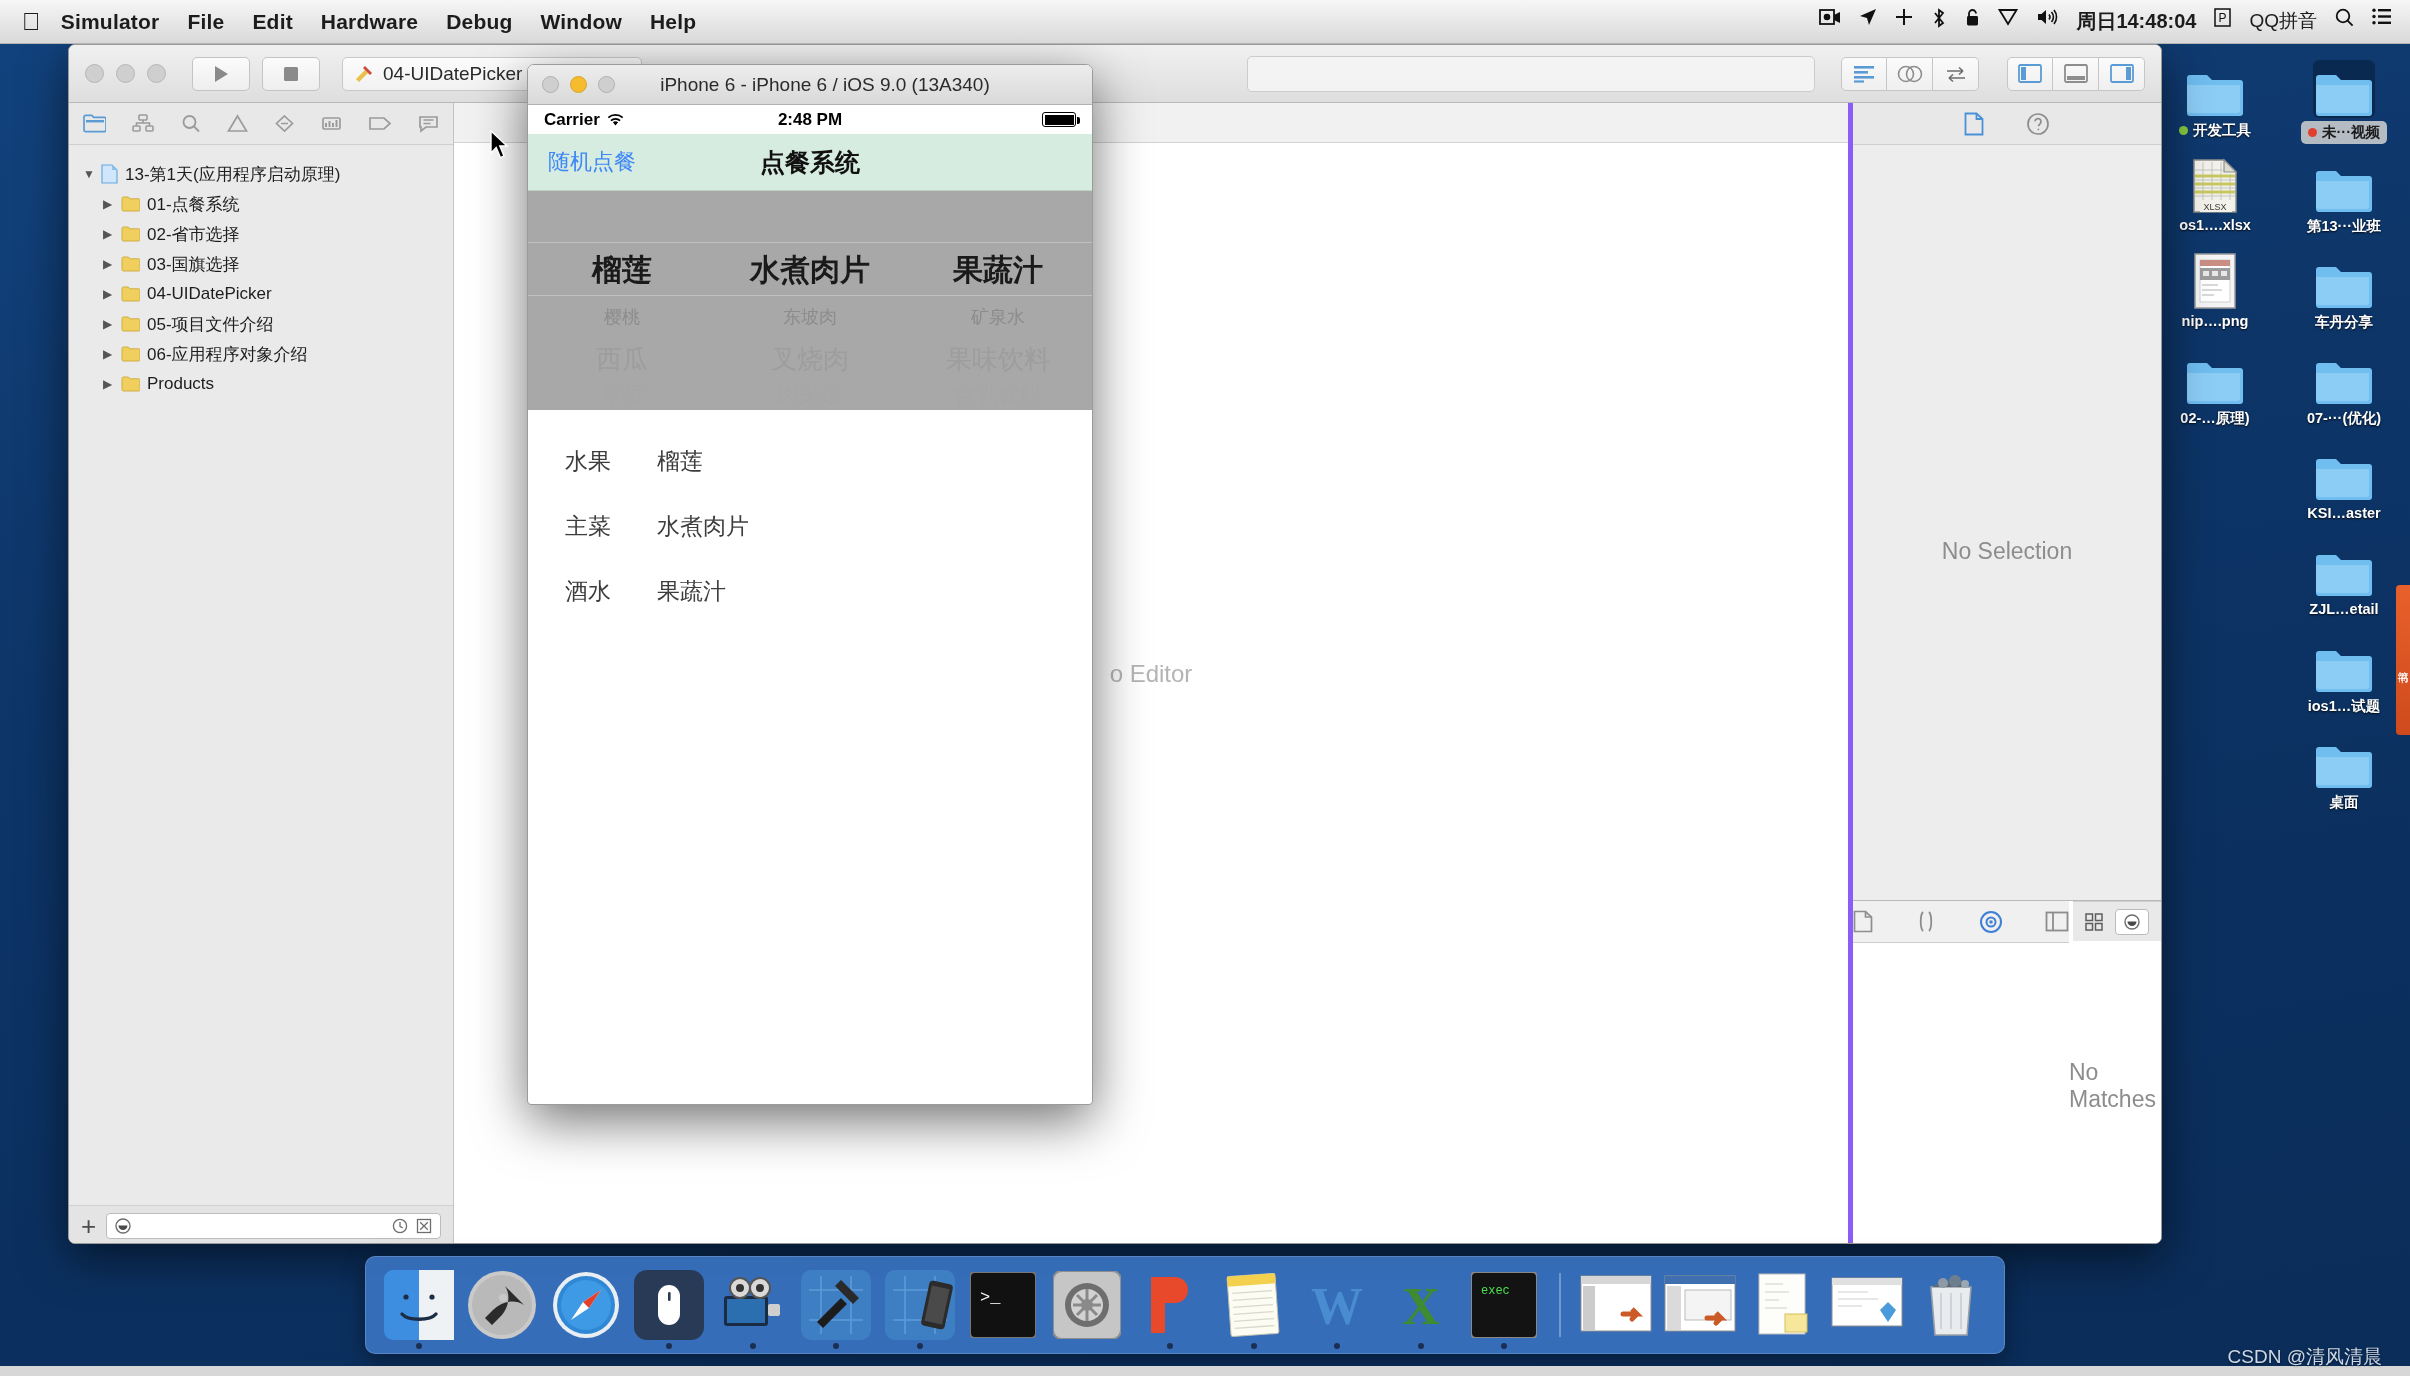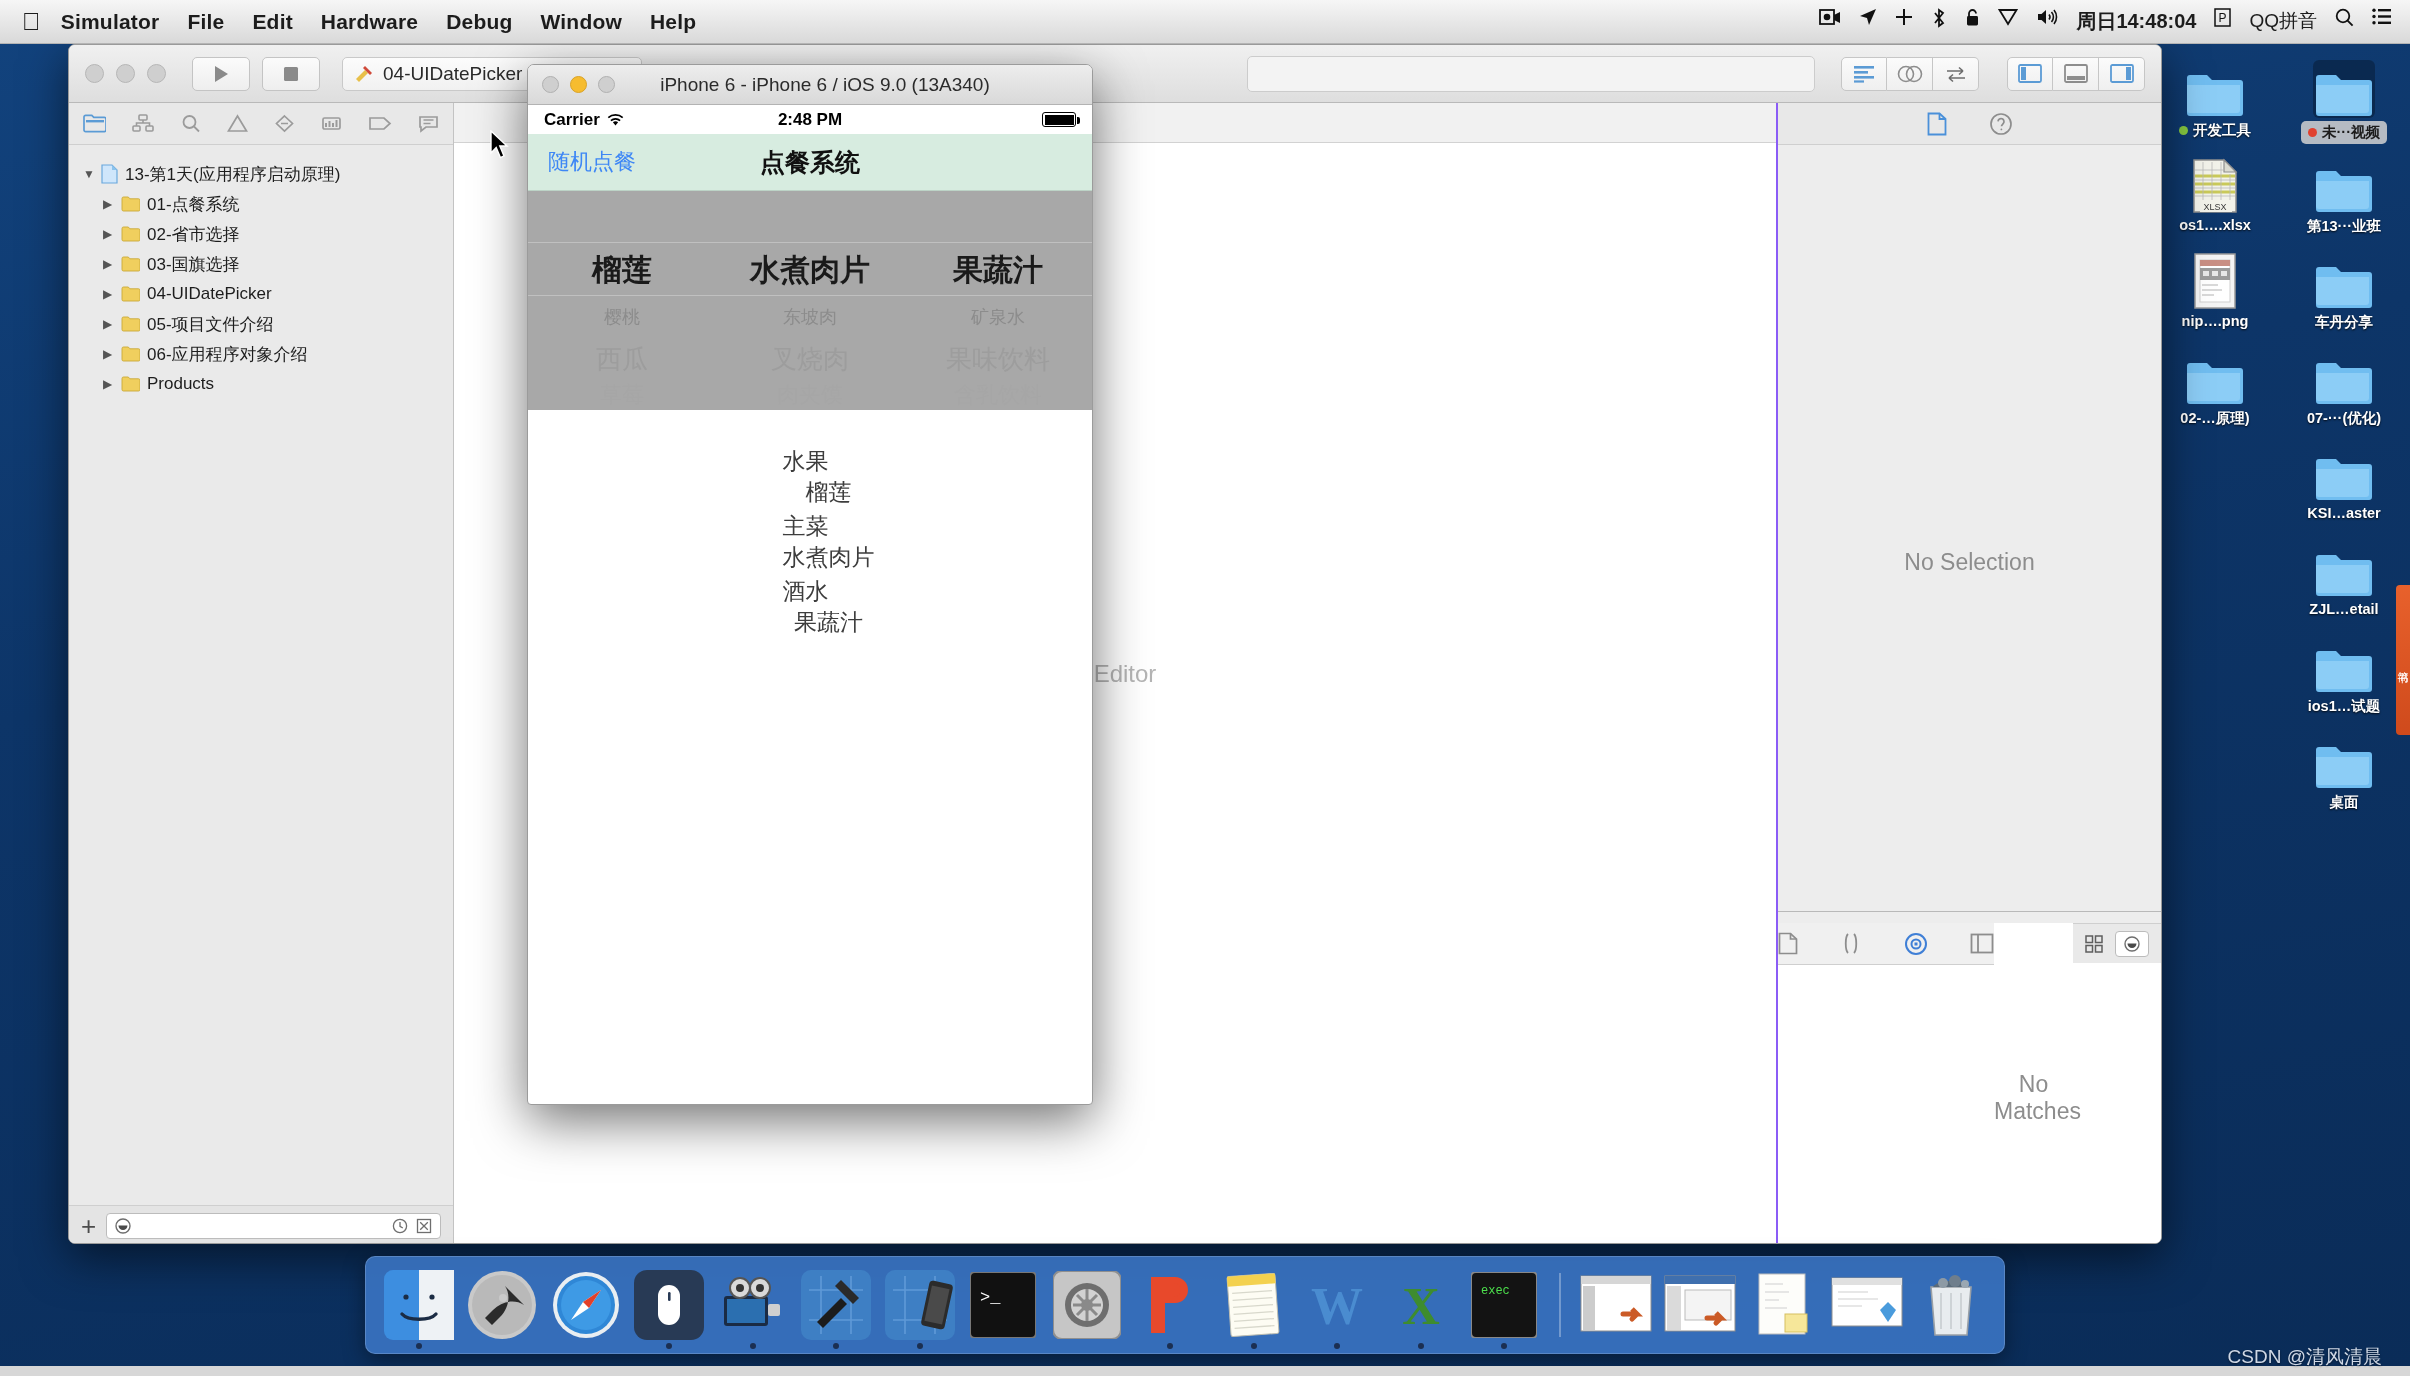--- a/index.html
+++ b/index.html
@@ -93,21 +93,21 @@
 
   
   #editor { flex:1; background:#ffffff; position:relative; }
   #editor .jumpbar { height:40px; background:#f1f1f1; border-bottom:1px solid #d2d2d2; }
   #editor .placeholder {
     position:absolute; left:0; right:0; top:50%; transform:translateY(-50%);
     text-align:center; color:#b4b4b4; font-size:24px;
   }
 
   
-  #rightpanel { width:385px; border-left:2px solid #8b5cf6; display:flex; flex-direction:column; background:#ededed;gap:11px; }
+  #rightpanel { width:313px; border-left:5px solid #8b5cf6; display:flex; flex-direction:column; background:#ededed; }
   .rp-tabs { height:42px; display:flex; align-items:center; justify-content:center; gap:42px;
              border-bottom:1px solid #cfcfcf; background:#e8e8e8; }
   .rp-inspector { flex: 0 0 756px; position:relative; background:#ededed; border-bottom:1px solid #b9b9b9; }
   .rp-inspector .msg { position:absolute; left:0; right:0; top:52%; text-align:center; color:#8d8d8d; font-size:23px; }
   .rp-library { flex:1; background:#ffffff; display:flex; flex-direction:row; }
   .lib-tabs { height:42px; display:flex; align-items:center; justify-content:center; gap:42px;
               border-bottom:1px solid #cfcfcf; background:#f0f0f0; }
   .lib-body { flex:1; position:relative; }
   .lib-body .msg { position:absolute; left:0; right:0; top:46%; text-align:center; color:#8d8d8d; font-size:23px; }
   .lib-filter { height:40px; border-top:1px solid #cfcfcf; background:#e9e9e9;
@@ -150,21 +150,21 @@
   .pk-row { display:flex; }
   .pk-cell { flex:1; text-align:center; white-space:nowrap; }
   .pk-sel { height:54px; line-height:54px; font-size:30px; font-weight:bold; color:#1a1a1a;
             border-top:1px solid #c0c0c0; border-bottom:1px solid #c0c0c0; }
   .pk-r1 { height:42px; line-height:42px; font-size:18px; color:#8c8c8c; }
   .pk-r2 { height:42px; line-height:42px; font-size:26px; color:#9d9d9d; }
   .pk-r3 { height:30px; line-height:30px; font-size:22px; color:#a4a4a4; opacity:.45; }
   .pk-top { height:51px; }
 
   #ios-content { background:#fff; height:621px; padding:36px 0 0 0; }
-  .orow { display:flex; align-items:center; height:65px; padding-left:37px;flex-direction:column; }
+  .orow { display:flex; height:65px; padding-left:37px; }
   .orow .k { width:92px; font-size:23px; color:#3d3d3d; }
   .orow .v { font-size:23px; color:#3d3d3d; }
 
   #sim-cursor { position:absolute; left:489px; top:130px; z-index:70; pointer-events:none; }
 
   
   #deskicons { position:absolute; right:4px; top:52px; width:250px; z-index:10; }
   .dgrid { display:grid; grid-template-columns:1fr 1fr; gap:0px 8px; }
   .dicon { width:118px; display:flex; flex-direction:column; align-items:center; padding-top:8px; height:96px; }
   .dicon .lbl { margin-top:3px; font-size:14.5px; color:#fff; text-shadow:0 1px 2px rgba(0,0,0,.85);

